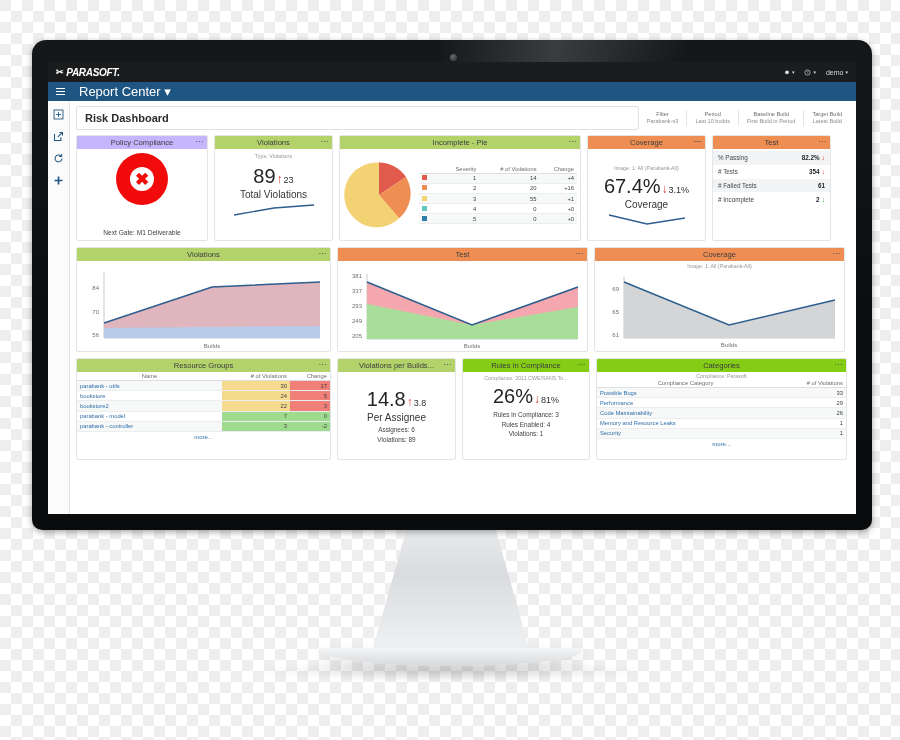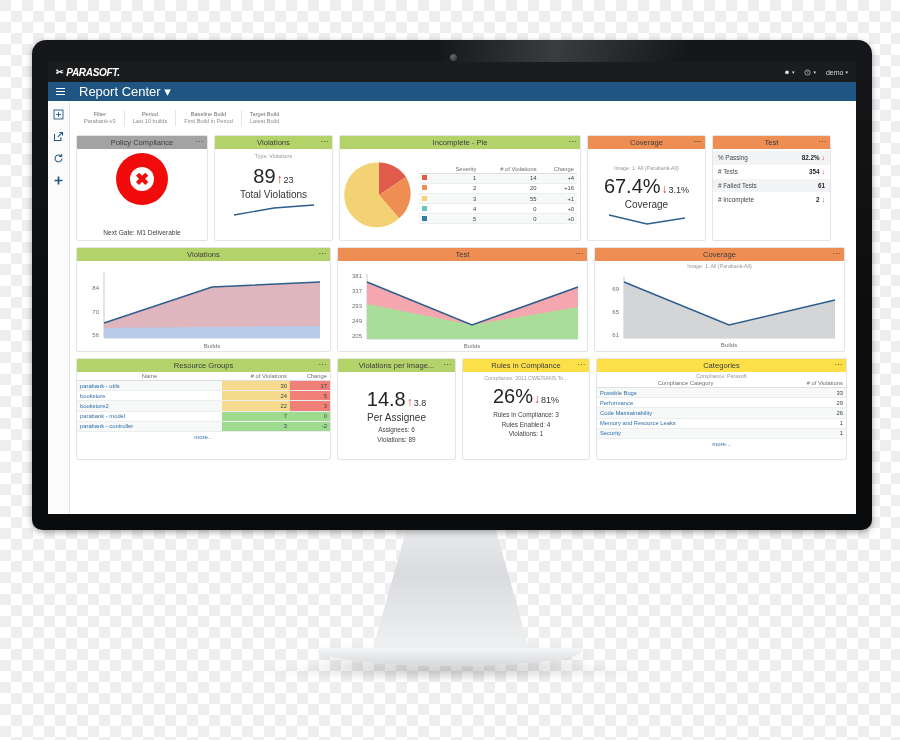--- a/index.html
+++ b/index.html
@@ -85,24 +85,24 @@
   .w{background:#fff;border:1px solid #e3e4e6;border-radius:2px;display:flex;
     flex-direction:column;overflow:hidden;}
   .whead{height:13px;display:flex;align-items:center;justify-content:center;
     position:relative;color:#3b3d40;font-size:7.6px;}
   .whead .dots{position:absolute;right:4px;top:2px;font-size:8px;line-height:8px;color:#4a4c4f;letter-spacing:-.5px;}
   .wbody{flex:1;display:flex;flex-direction:column;align-items:center;
     justify-content:center;padding:2px 3px;}
   .sub{font-size:5.3px;color:#96989b;text-align:center;margin-top:1px;}
 
   
-  .h-green{background:#a3a3a3;text-align:right;}
+  .h-green{background:#c4b5fd;text-align:right;}
   .h-lgreen{background:#b3d26a;}
   .h-orange{background:#ef8e52;}
-  .h-teal{background:#fde047;}
+  .h-teal{background:#84cc16;}
 
   
   .pc-body{justify-content:space-between;padding:4px 3px 3px;}
   .pc-circle{width:52px;height:52px;border-radius:50%;background:#f20b0b;
     display:flex;align-items:center;justify-content:center;}
   .pc-inner{width:24px;height:24px;border-radius:50%;background:#fff;
     display:flex;align-items:center;justify-content:center;}
   .pc-x{color:#f20b0b;font-size:17px;line-height:17px;font-weight:bold;}
   .pc-foot{font-size:6.6px;color:#3f4245;text-align:center;padding-bottom:1px;}
 
@@ -222,20 +222,21 @@
           <span class="sicon">
             <svg width="11" height="11" viewBox="0 0 16 16">
                 <path d="M8 2.2v11.6M2.2 8h11.6" stroke="#1f5582" stroke-width="2.4"></path>
               </svg>
           </span>
         </div>
 
         <div class="content">
 
           <div class="titlerow">
+            <div class="dashtitle">Risk Dashboard</div>
             <div class="filters">
               <div class="filt">
                 <b>Filter</b>
                 <span>Parabank-v3</span>
               </div>
               <div class="filt">
                 <b>Period</b>
                 <span>Last 10 builds</span>
               </div>
               <div class="filt">
@@ -512,21 +513,21 @@
                         <td class="green">-2</td>
                       </tr>
                     </tbody>
                   </table>
                   <div class="more" style="width:100%">more...</div>
                 </div>
               </div>
 
               <div class="w" style="width:117px;height:100px">
                 <div class="whead h-lgreen">
-                  <span>Violations per Image...</span>
+                  <span>Violations per Builds...</span>
                   <span class="dots">⋯</span>
                 </div>
                 <div class="wbody">
                   <div class="bignum">
                     <span class="n">14.8</span>
                     <span class="arrow up">↑</span>
                     <span class="delta">3.8</span>
                   </div>
                   <div class="biglabel">Per Assignee</div>
                   <div class="minis">

